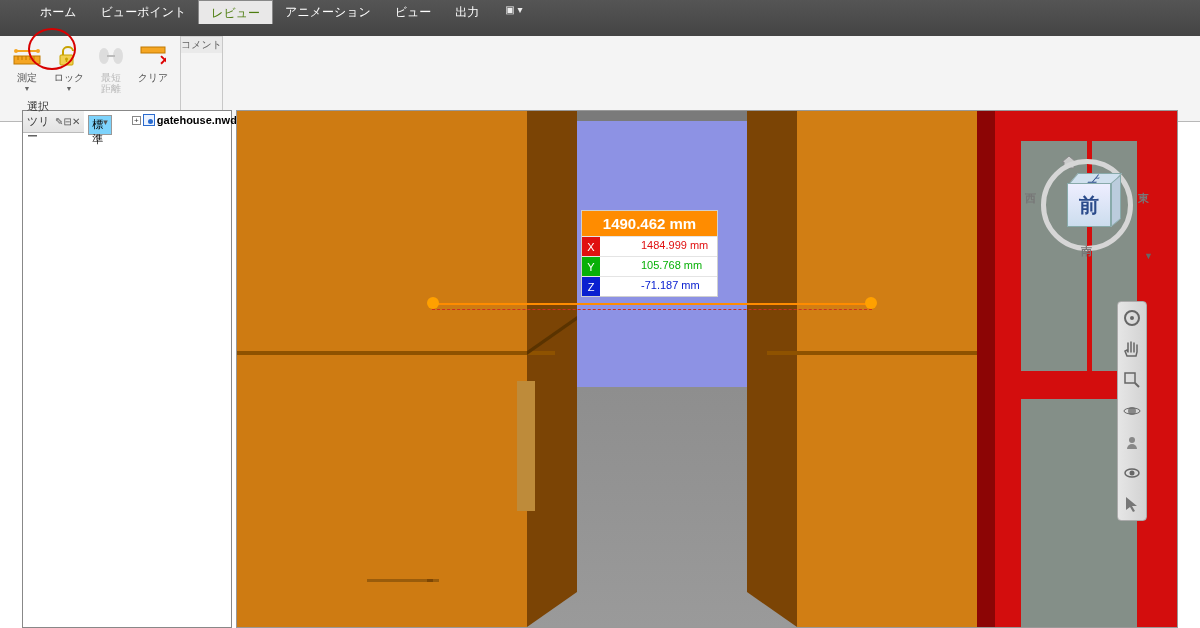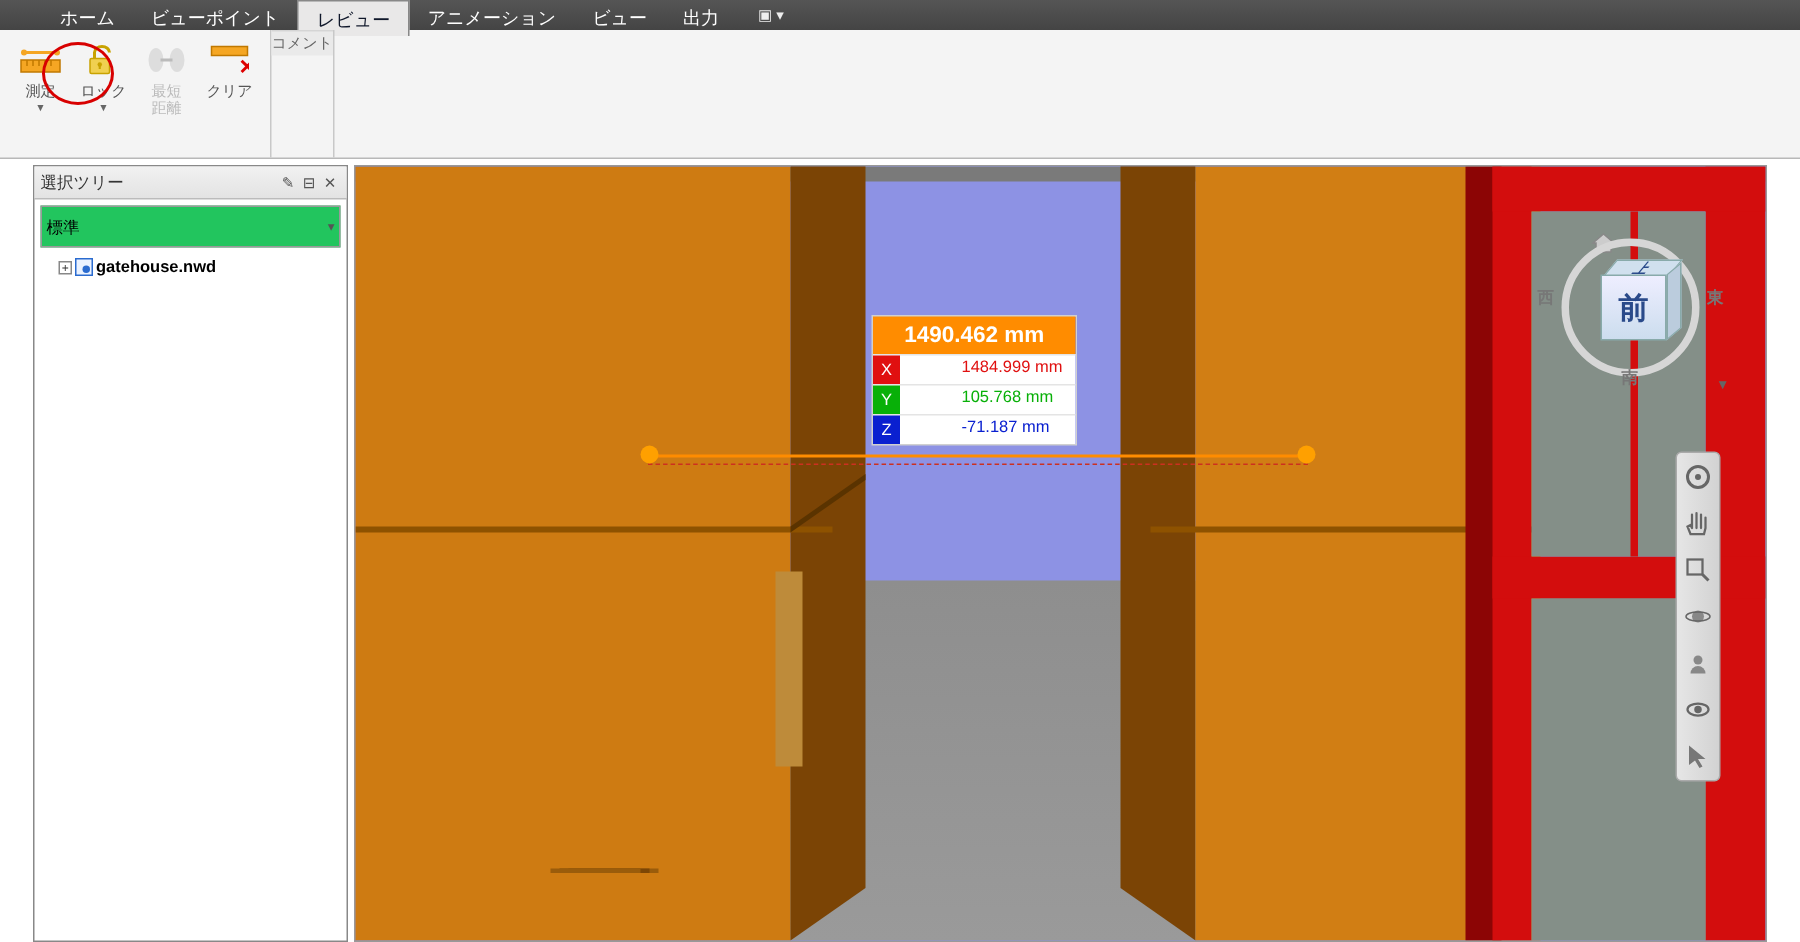--- a/index.html
+++ b/index.html
@@ -1,44 +1,44 @@
 <!DOCTYPE html>
 <html><head>
   <meta charset="utf-8">
   <style>
     * { margin: 0; padding: 0; box-sizing: border-box; font-family: "Meiryo UI", "MS PGothic", sans-serif; }
     body { width: 1200px; height: 628px; background: #fff; overflow: hidden; position: relative; }
 
     
-    .menubar { height: 20px; background: linear-gradient(#555, #444); display: flex; align-items: stretch; padding-left: 28px; color: #fff; font-size: 12px; }
+    .menubar { height: 36px; background: linear-gradient(#555, #444); display: flex; align-items: stretch; padding-left: 28px; color: #fff; font-size: 12px; }
     .menu-item { padding: 4px 12px 0 12px; cursor: pointer; height: 24px; }
-    .menu-item.active { background: #e9e8e8; color: #0f172a; border: 1px solid #888; border-bottom: none; }
+    .menu-item.active { background: #e9e8e8; color: #4d7c0f; border: 1px solid #888; border-bottom: none; }
     .menu-arrow { margin-left: 6px; padding: 4px 8px; font-size: 10px; color: #eee; }
 
     
     .ribbon { height: 86px; background: #f4f4f4; border-bottom: 1px solid #b8b8b8; display: flex; }
     .ribbon-group { border-right: 1px solid #c8c8c8; display: flex; flex-direction: column; }
     .ribbon-btns { display: flex; align-items: flex-start; padding: 4px 6px 0 6px; flex: 1; }
     .ribbon-btn { display: flex; flex-direction: column; align-items: center; width: 42px; font-size: 10px; color: #555; gap: 2px; padding: 2px; }
     .ribbon-btn.disabled { color: #bbb; }
     .ribbon-btn .icn { width: 28px; height: 28px; display: flex; align-items: center; justify-content: center; }
     .ribbon-btn .lbl { text-align: right; line-height: 11px; }
     .ribbon-btn .drop { font-size: 7px; color: #666; }
     .ribbon-group-label { font-size: 10px; color: #666; text-align: center; padding: 1px 0; border-top: 1px solid #d5d5d5; background: #eaeaea; }
     .circle-highlight { border: 2.5px solid #d80000; border-radius: 50%; width: 48px; height: 42px; position: absolute; top: 28px; left: 28px; pointer-events: none; }
 
     
     .main { position: absolute; top: 110px; bottom: 0; left: 22px; right: 22px; display: flex; }
 
     
-    .tree-panel { width: 210px; background: #fff; border: 1px solid #888; display: flex; flex-direction: column; margin-right: 4px; }
+    .tree-panel { width: 210px; background: #fff; border: 1px solid #888; display: flex; flex-direction: row; margin-right: 4px; }
     .tree-header { background: linear-gradient(#f1f1f1, #e3e3e3); border-bottom: 1px solid #bbb; height: 22px; display: flex; align-items: center; padding: 0 4px; font-size: 11px; color: #333; }
     .tree-header .spacer { flex: 1; }
     .tree-header .hicon { width: 14px; text-align: center; font-size: 10px; color: #555; cursor: pointer; }
-    .tree-dropdown { margin: 4px; height: 20px; border: 1px solid #999; font-size: 11px; padding: 13px 3px; display: flex; align-items: center; justify-content: space-between; background: #22c55e; }
+    .tree-dropdown { margin: 4px; height: 20px; border: 1px solid #999; font-size: 11px; padding: 1px 3px; display: flex; justify-content: space-between; background: #7dd3fc; }
     .tree-body { flex: 1; padding: 2px 6px; font-size: 11px; }
     .tree-node { display: flex; align-items: center; gap: 2px; padding: 1px 0 1px 10px; }
     .tree-plus { width: 9px; height: 9px; border: 1px solid #888; font-size: 8px; line-height: 7px; text-align: center; color: #333; }
     .tree-fileicon { width: 12px; height: 12px; border: 1px solid #2a6bcf; background: #eaf2ff; position: relative; }
     .tree-fileicon::after { content: ""; position: absolute; right: 1px; bottom: 1px; width: 5px; height: 5px; background: #2a6bcf; border-radius: 50%; }
 
     
     .viewport { flex: 1; position: relative; background: #8c8fd6; overflow: hidden; border: 1px solid #999; }
     .sky { position: absolute; inset: 0; background: #8d92e4; }
     .floor { position: absolute; left: 0; right: 0; bottom: 0; height: 240px; background: linear-gradient(#8e8e8e, #9a9a9a); }

